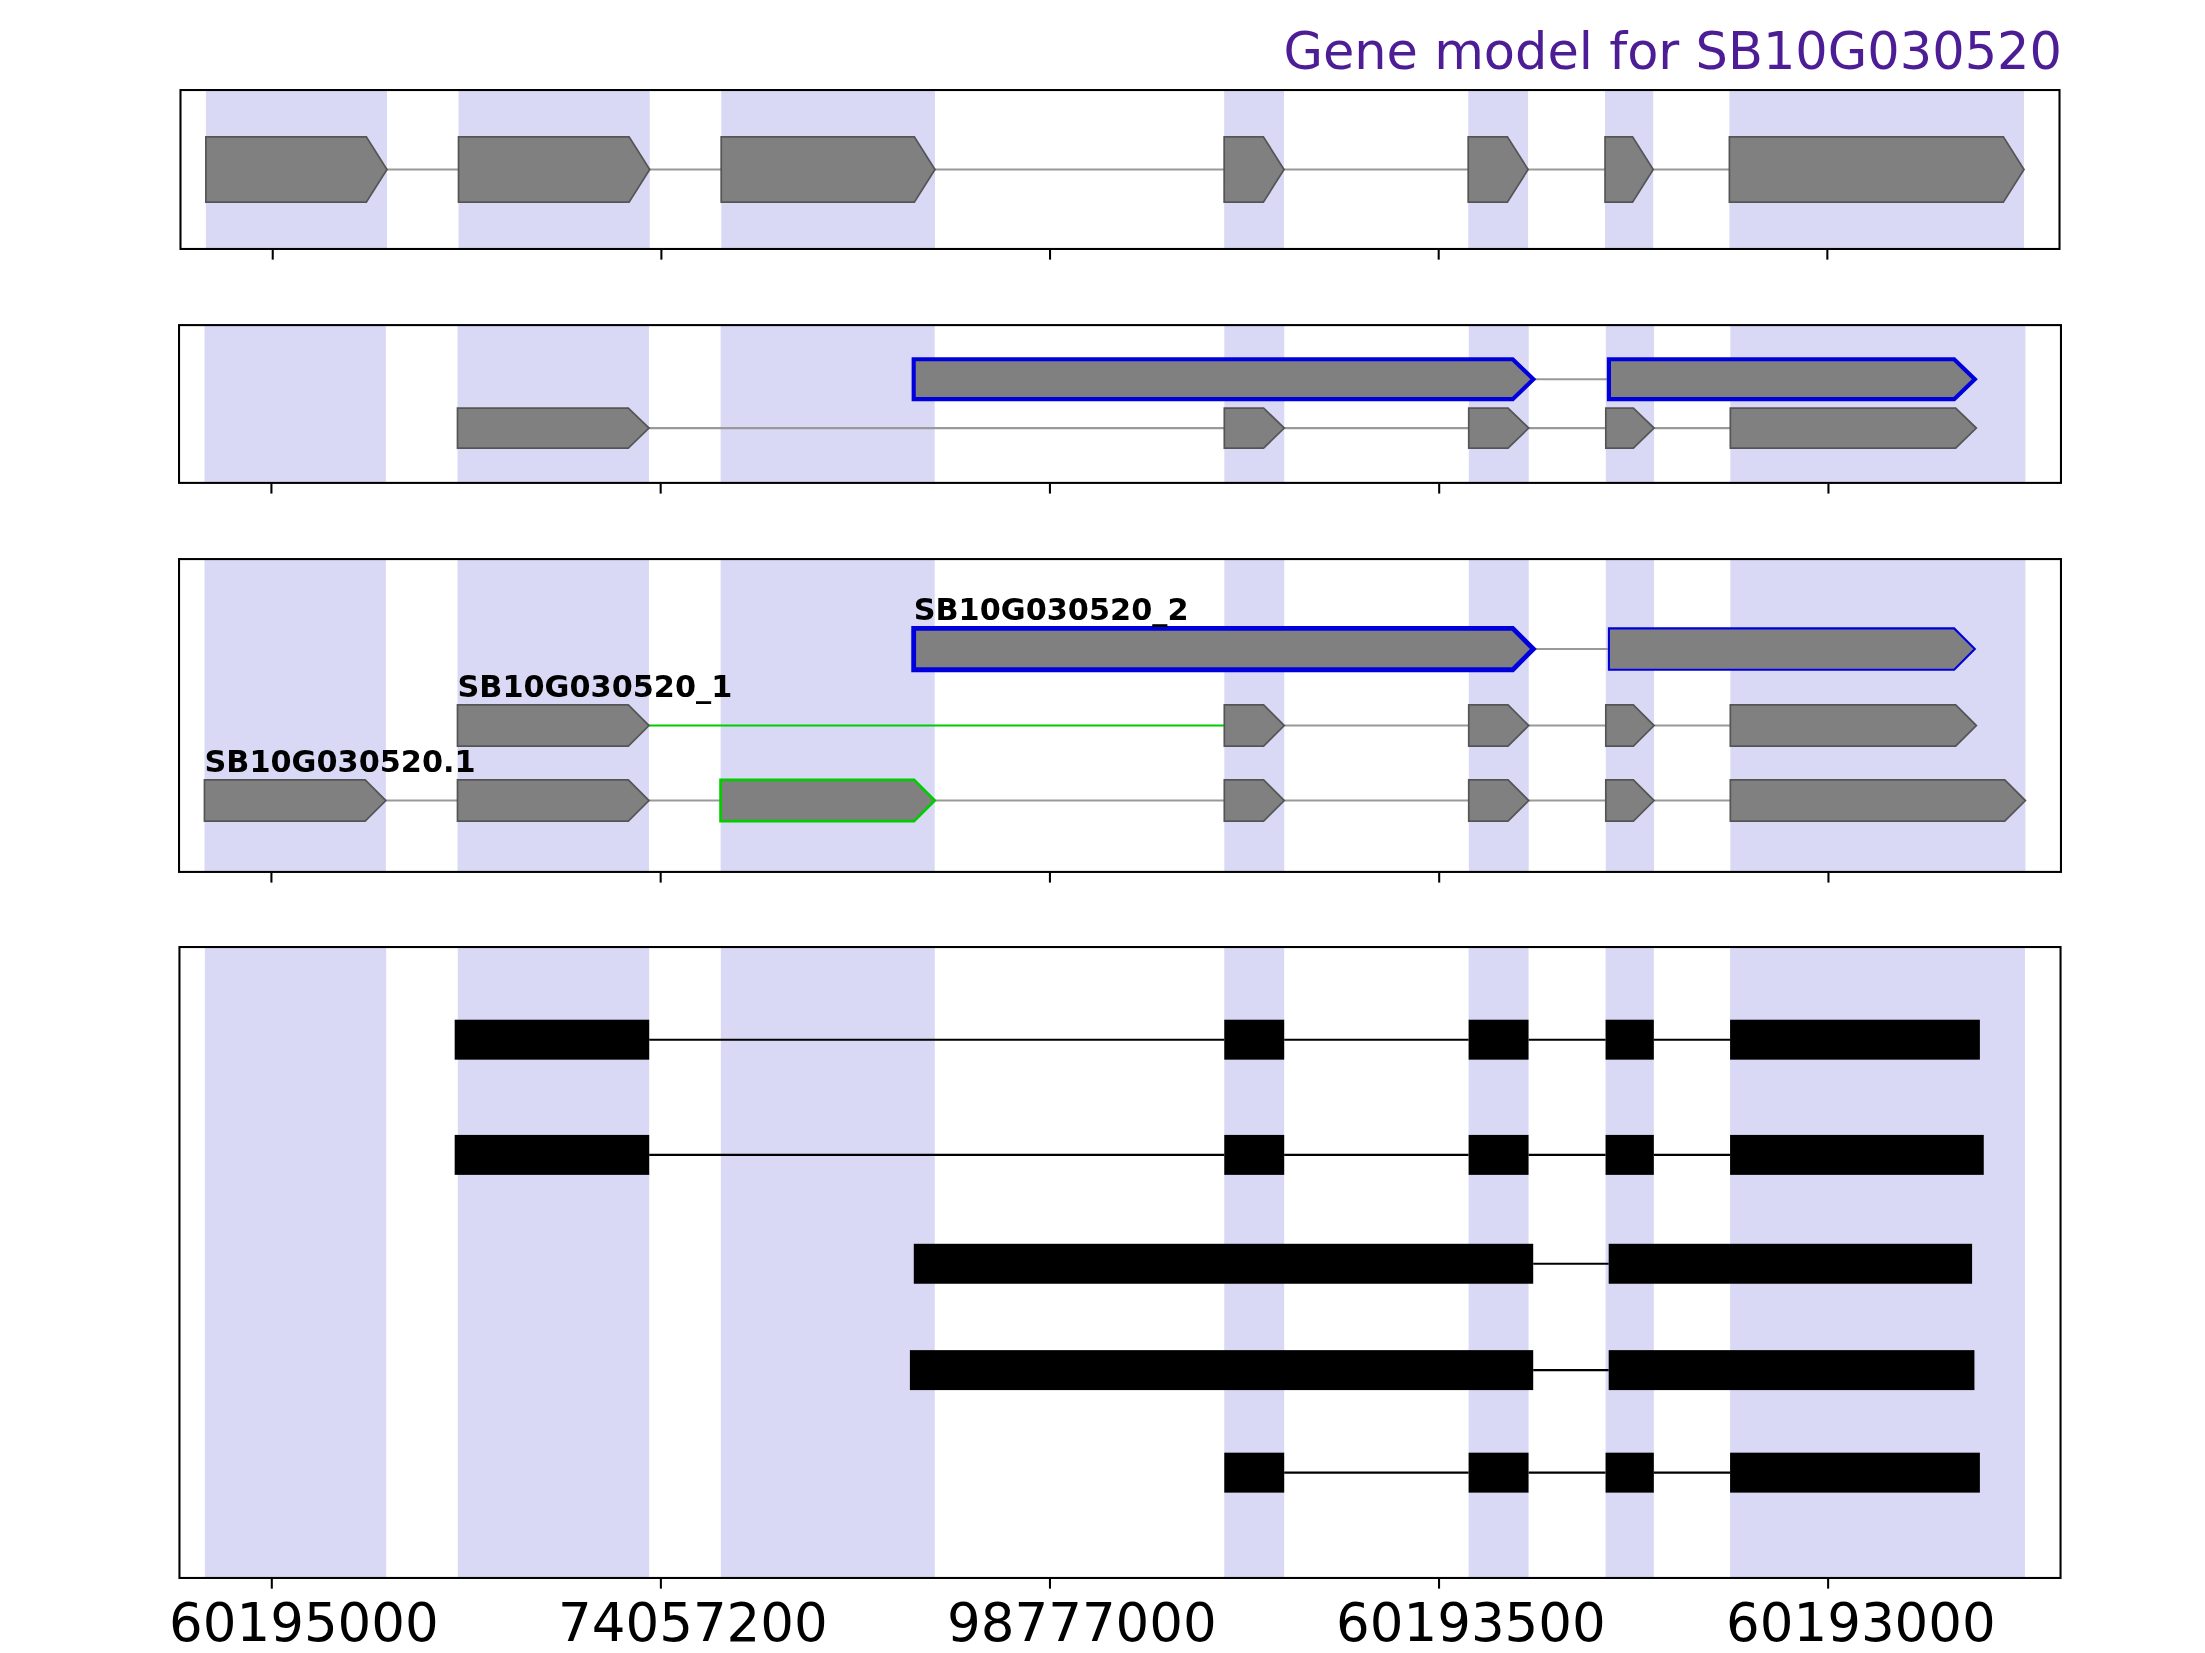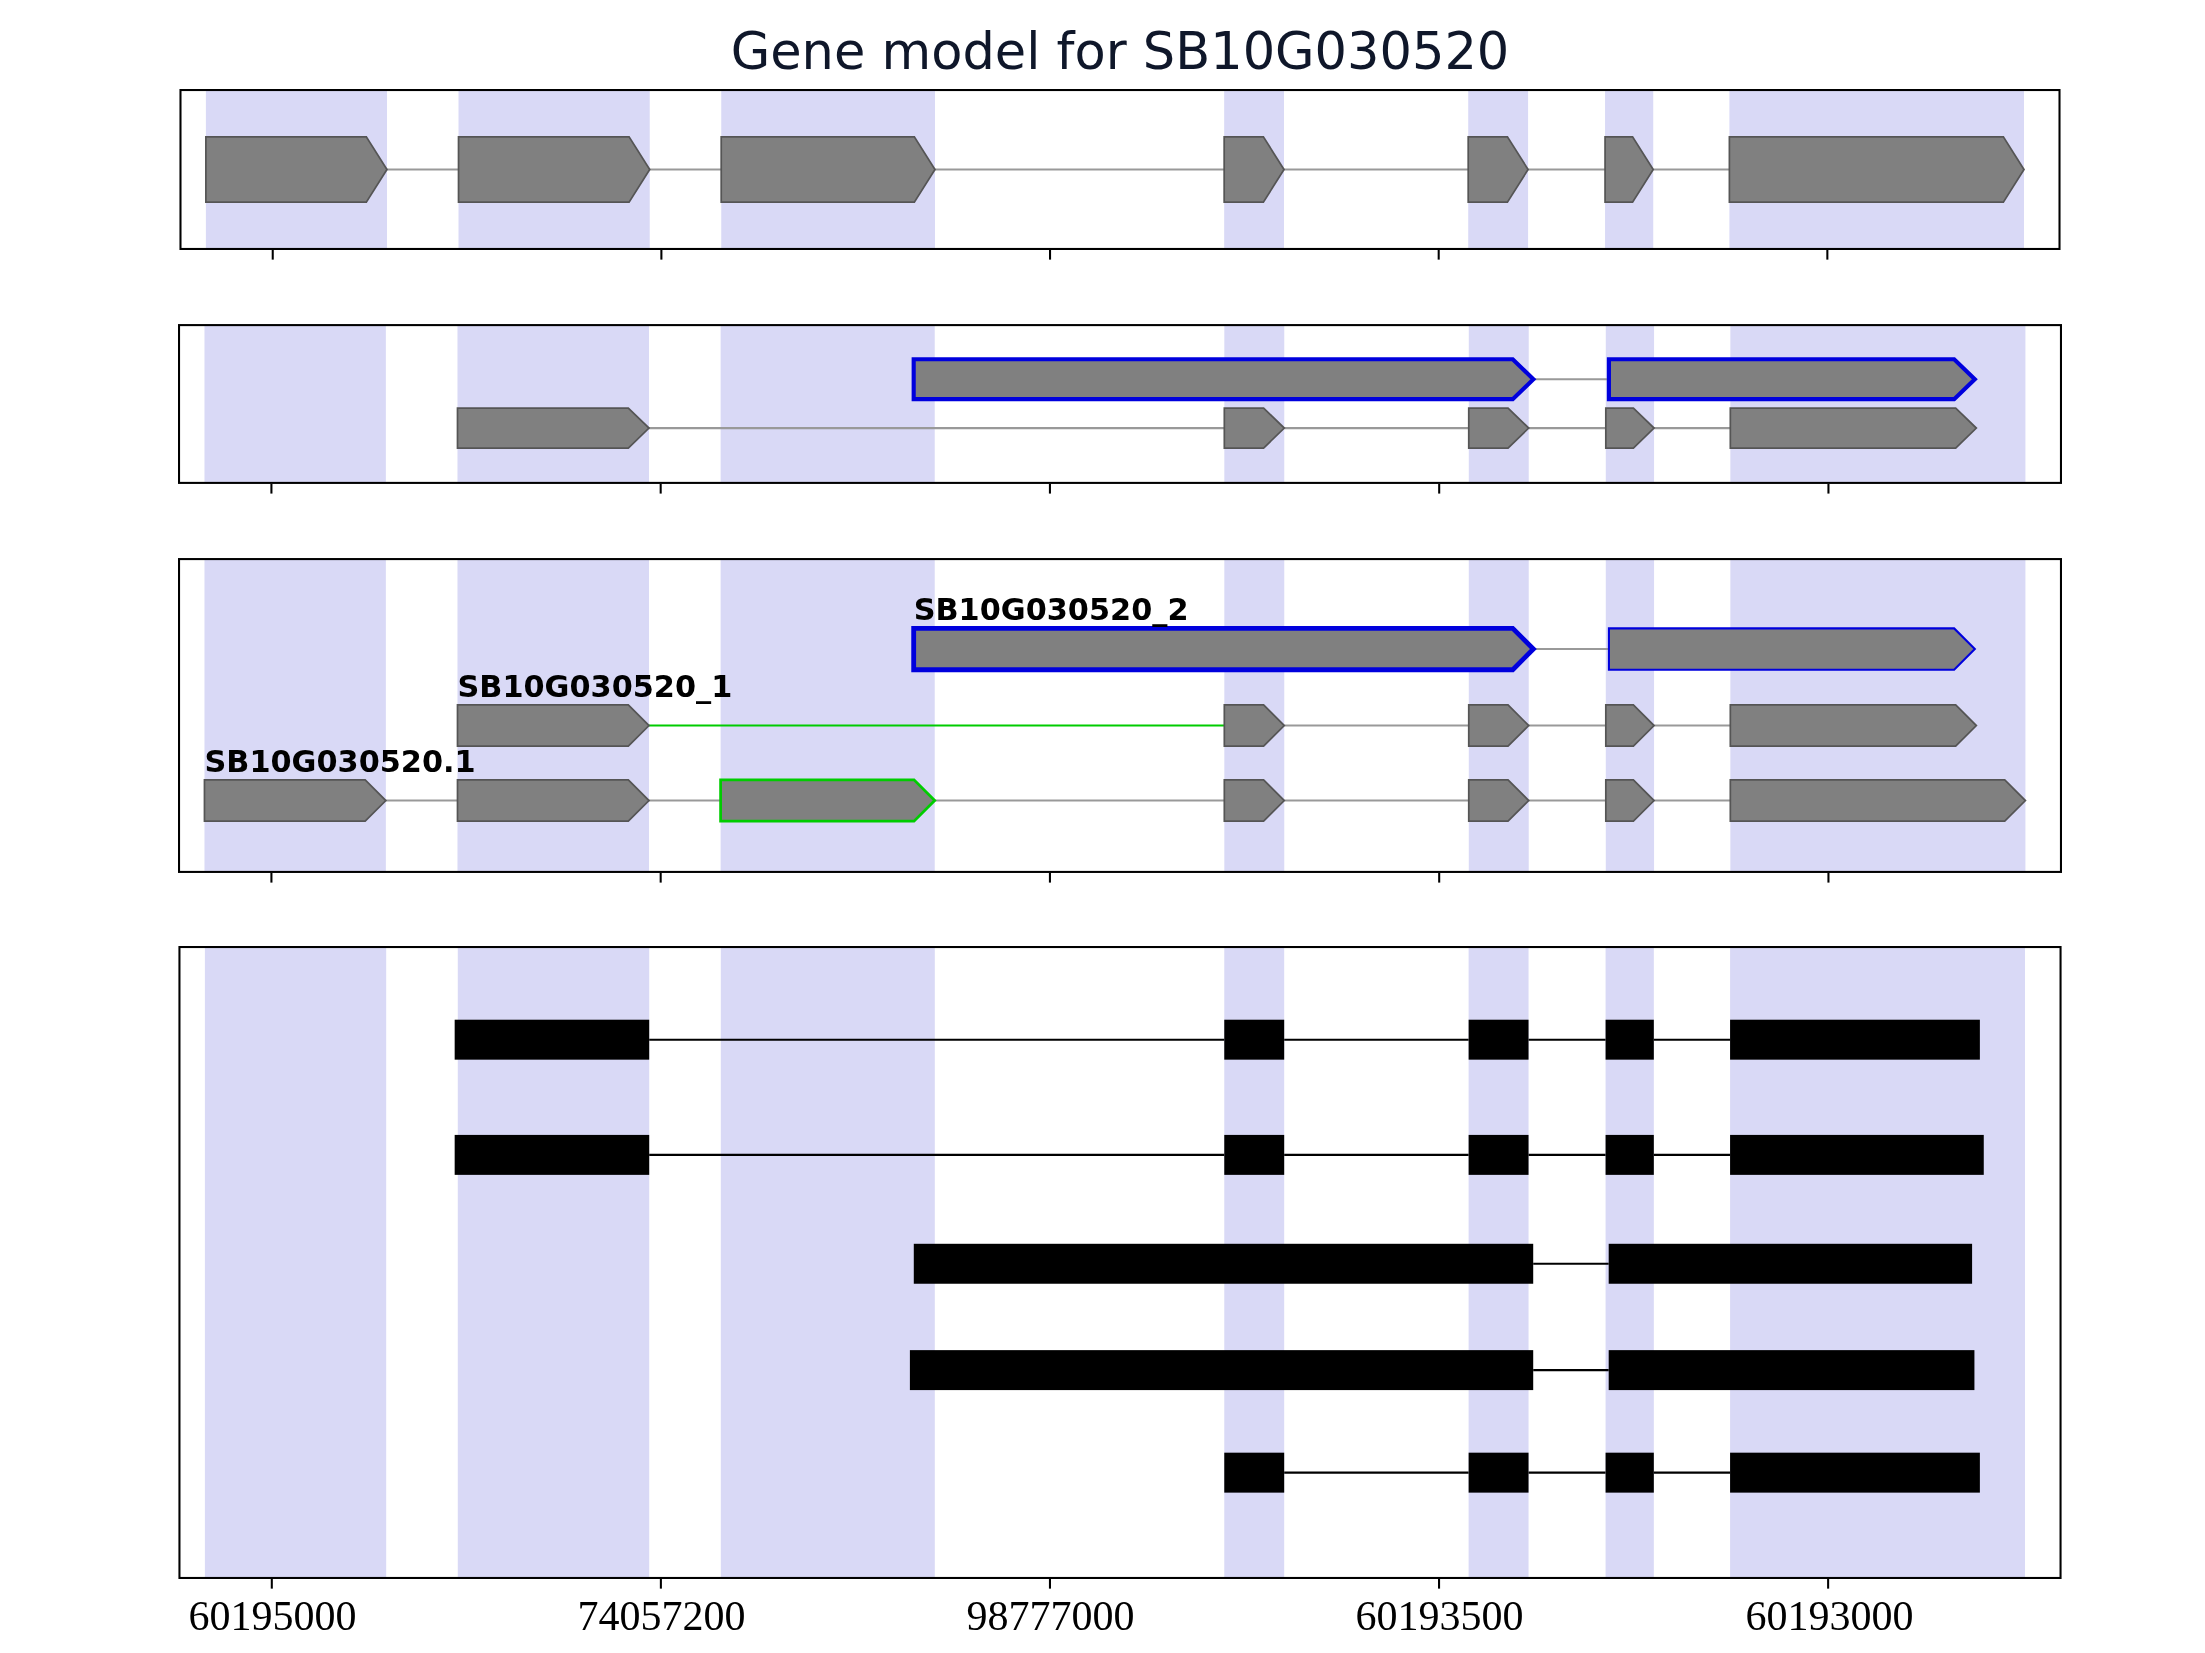--- a/index.html
+++ b/index.html
@@ -3,35 +3,35 @@
 <meta charset="utf-8">
 <style>
   html,body{margin:0;padding:0;background:#ffffff;}
   #fig{
     position:relative;width:2205px;height:1654px;background:#ffffff;
     font-family:"DejaVu Sans","Liberation Sans",sans-serif;color:#000;
     overflow:hidden;
   }
   .title{
     position:absolute;left:178px;width:1884px;height:69px;line-height:69px;
-    text-align:center;font-size:51px;color:#0f172a;white-space:nowrap;
+    text-align:right;font-size:51px;color:#4c1d95;white-space:nowrap;
   }
   #title-gene-model{top:17px;}
   #title-pacbio{top:251px;}
   #title-isoforms{top:484px;}
   #title-reads{top:872px;}
   svg.panel{position:absolute;left:178px;width:1884px;overflow:visible;display:block;}
   #panel-gene-model{top:89px;height:161px;}
   #panel-pacbio{top:324px;height:160px;}
   #panel-isoforms{top:558px;height:315px;}
   #panel-reads{top:946px;height:633px;}
   #xaxis{position:absolute;top:1592px;left:0;width:2205px;height:55px;}
   .tick-label{
     position:absolute;top:0;width:207px;text-align:center;
-    font-size:42px;color:#000;white-space:nowrap;font-family:Liberation Serif, serif;
+    font-size:53px;color:#000;white-space:nowrap;
   }
   .iso-label{font-size:44px;font-weight:bold;fill:#000;}
 </style>
 </head>
 <body>
 
 <div id="fig">
   <div class="title" id="title-gene-model">Gene model for SB10G030520</div>
   <svg class="panel" id="panel-gene-model" viewBox="0 0 2734 234">
       <rect x="38.41157024793388" y="2" width="263.23223140495867" height="230" fill="#d9d9f6"></rect>

